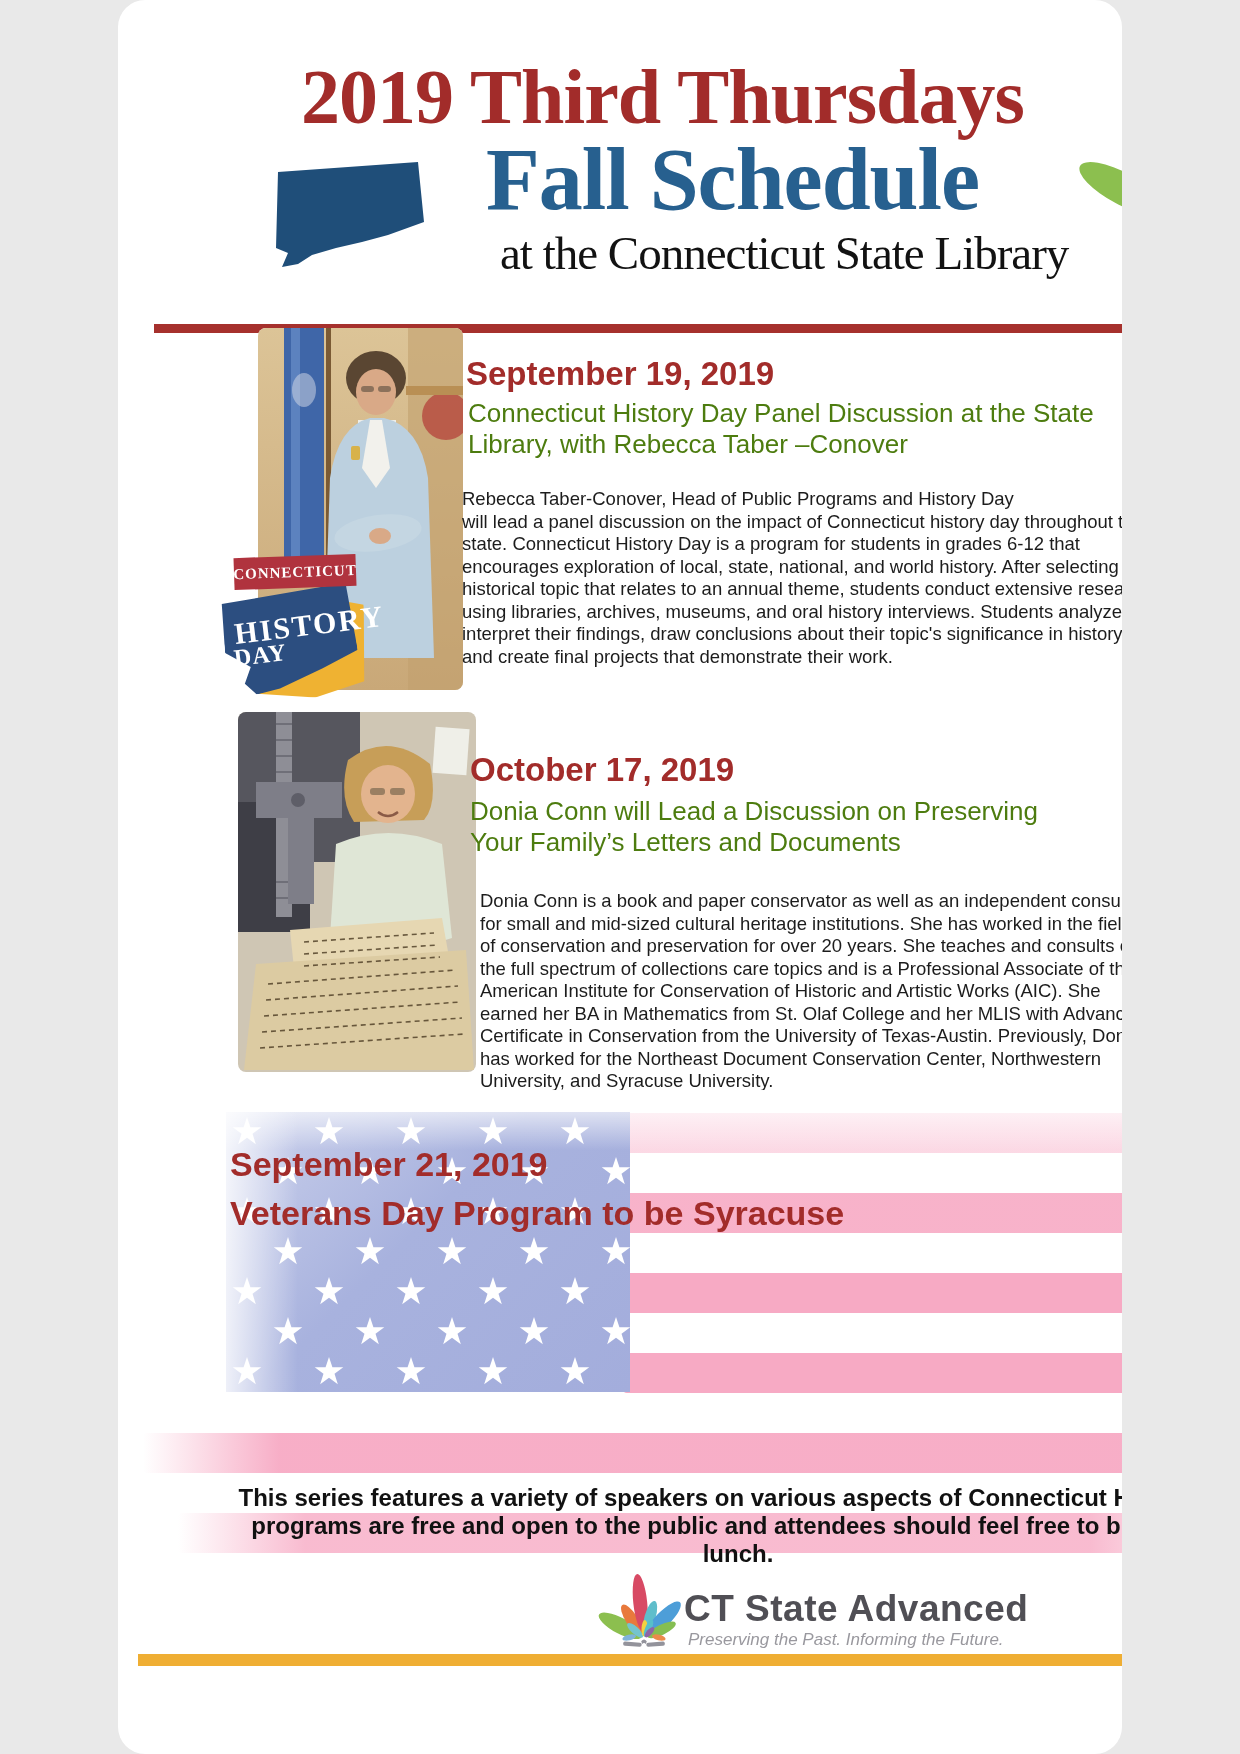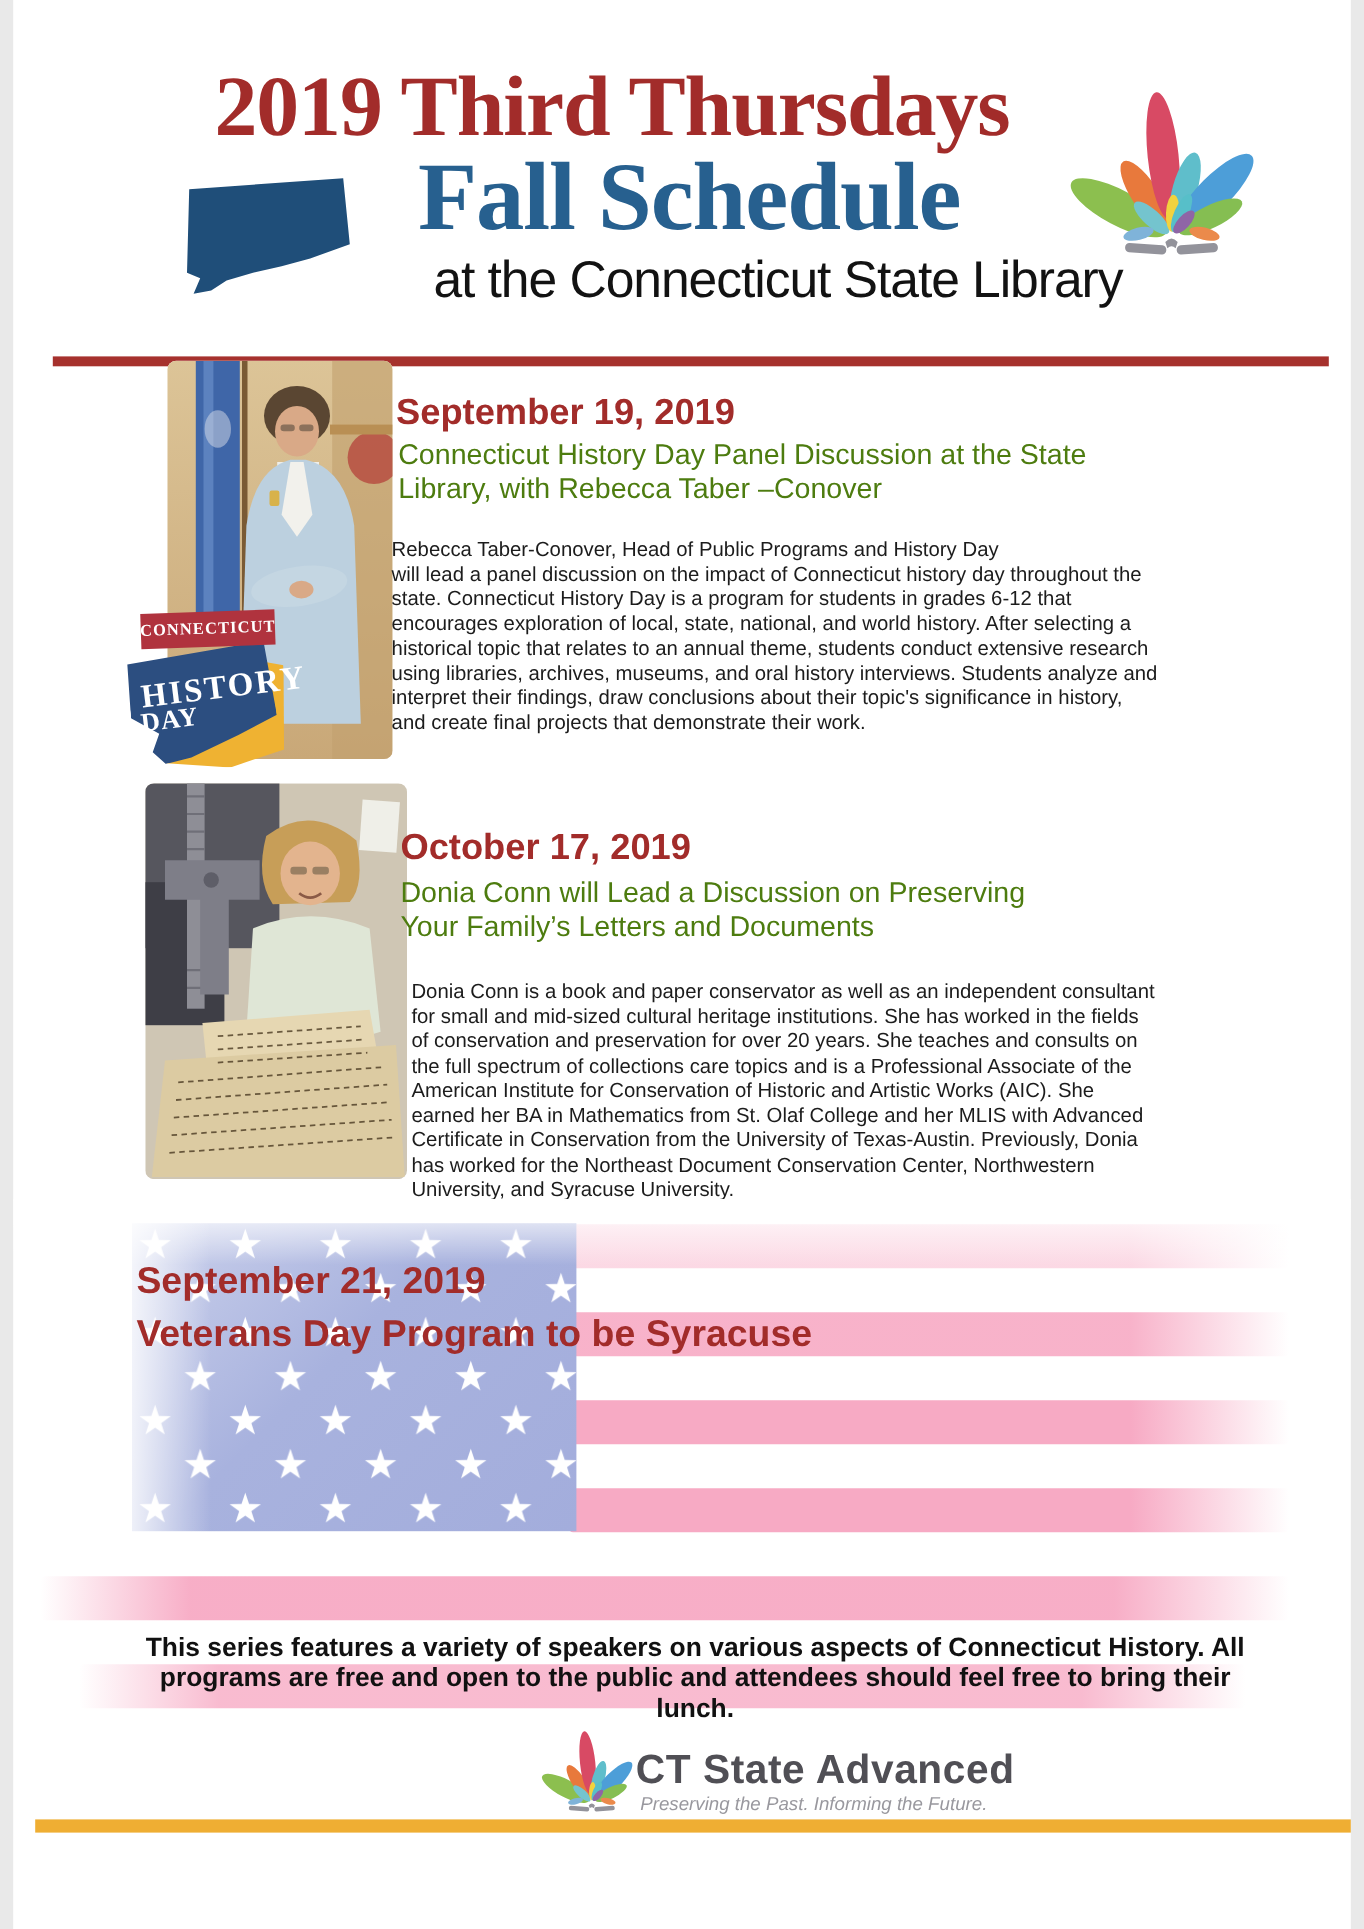--- a/index.html
+++ b/index.html
@@ -1,25 +1,25 @@
 <!DOCTYPE html>
 <html><head>
 <meta charset="utf-8">
 <style>
   html,body{margin:0;padding:0;background:#e9e9e9;}
-  .page{position:relative;width:1216px;height:1754px;background:#ffffff;margin:0 auto;
-        overflow:hidden;font-family:"Liberation Sans",sans-serif;}
+  .page{position:relative;width:1004px;height:1754px;background:#ffffff;margin:0 auto;
+        overflow:hidden;font-family:"Liberation Sans",sans-serif;border-radius:27px;}
   .abs{position:absolute;}
 
   
   .title1{left:183px;top:58px;font-family:"Liberation Serif",serif;font-weight:700;
           font-size:78px;color:#A22C2A;letter-spacing:-1px;line-height:1;}
   .title2{left:368px;top:136px;font-family:"Liberation Serif",serif;font-weight:700;
           font-size:88px;color:#27608F;letter-spacing:-1px;line-height:1;}
-  .title3{left:382px;top:230px;font-family:Liberation Sans, sans-serif;font-weight:500;
+  .title3{left:382px;top:230px;font-family:Liberation Serif, serif;font-weight:500;
           font-size:47px;color:#121212;letter-spacing:-1px;line-height:1;}
   .rule{left:36px;top:324px;width:1160px;height:9px;background:#A6312D;}
 
   
   .ev-date{font-weight:700;font-size:33px;color:#A22C2A;line-height:1.1;}
   .ev-title{font-weight:400;font-size:26px;color:#4d7c0f;line-height:31px;white-space:pre-line;}
   .ev-desc{font-size:18.5px;color:#1c1c1c;line-height:22.5px;white-space:pre-line;}
 
   .sep-date{left:348px;top:356px;}
   .sep-title{left:350px;top:398px;width:690px;}

